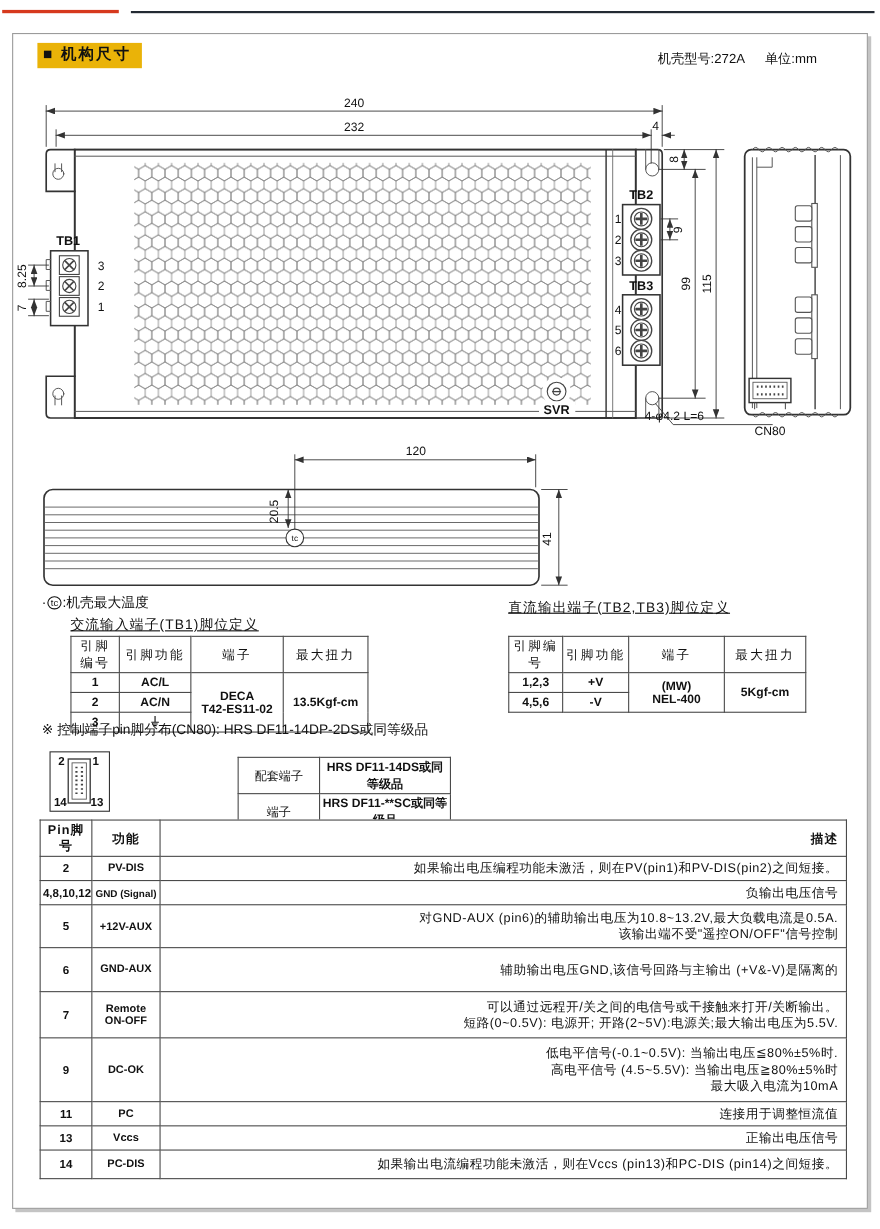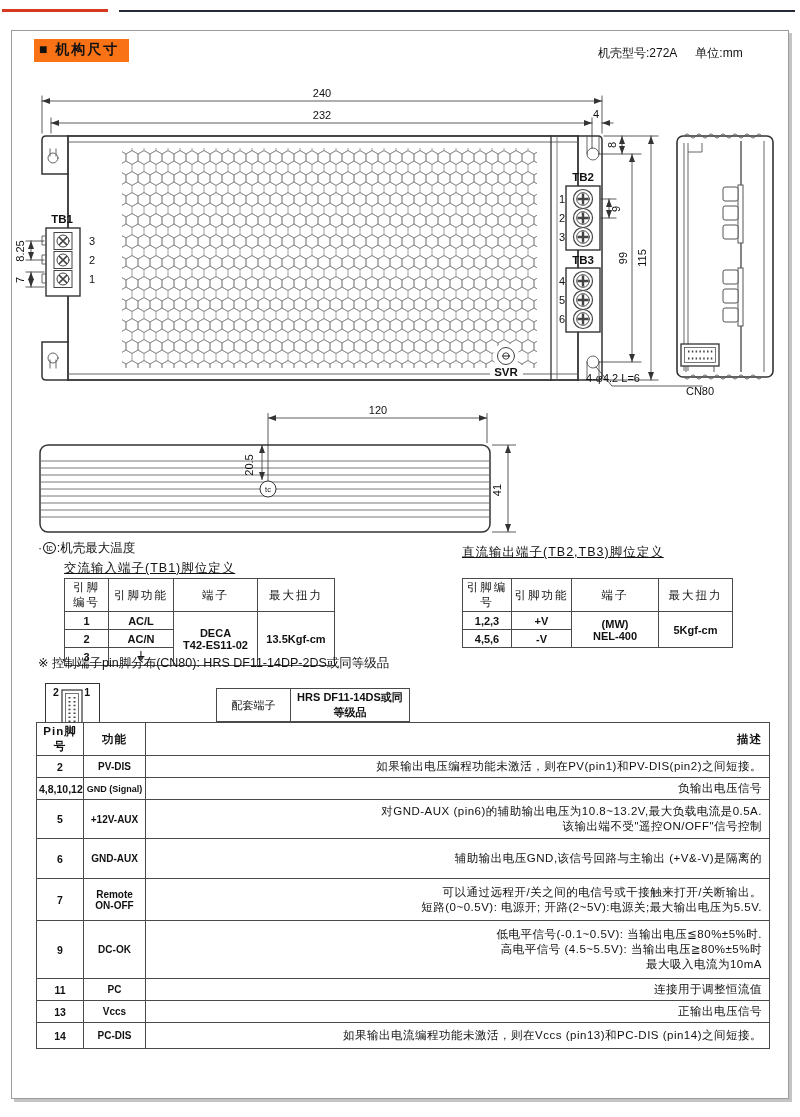--- a/index.html
+++ b/index.html
@@ -2,21 +2,21 @@
 <html><head>
 <meta charset="utf-8">
 <style>
   html,body{margin:0;padding:0;background:#fff;}
   .page{position:relative;width:800px;height:1117px;background:#fff;overflow:hidden;
         font-family:"Liberation Sans","DejaVu Sans",sans-serif;color:#111;}
   .line-red{position:absolute;left:2px;top:9px;width:106px;height:3px;background:#d6391d;}
   .line-dark{position:absolute;left:119px;top:10px;width:676px;height:2px;background:#232a33;}
   .frame{position:absolute;left:11px;top:30px;width:776px;height:1067px;
          border:1px solid #9b9b9b;box-shadow:3px 3px 0 0 #c4c4c4;background:#fff;}
-  .sec-title{position:absolute;left:34px;top:39px;background:#f97316;padding:2px 10px 3px 5px;
+  .sec-title{position:absolute;left:34px;top:39px;background:#eab308;padding:2px 10px 3px 5px;
              font-size:14px;font-weight:bold;letter-spacing:2px;}
   .model-info{position:absolute;left:598px;top:45px;font-size:12px;font-weight:normal;}
   .model-info span{margin-right:18px;}
   svg text{font-family:"Liberation Sans","DejaVu Sans",sans-serif;}
   .dt{font-size:11px;fill:#111;text-anchor:middle;}
   .lb{font-size:11.5px;font-weight:bold;fill:#111;text-anchor:middle;}
   .tc-note{position:absolute;left:38px;top:540px;font-size:12.5px;}
   .tc-circ{display:inline-block;border:1px solid #111;border-radius:50%;font-size:8.5px;
            line-height:10px;padding:0 2px;vertical-align:1px;margin:0 1px;}
   .ttl{position:absolute;font-size:12.5px;letter-spacing:1px;text-decoration:underline;}
@@ -336,21 +336,21 @@
       <td>配套端子</td>
       <td class="b">HRS DF11-14DS或同等级品</td>
     </tr>
     <tr style="height:16px;">
       <td>端子</td>
       <td class="b">HRS DF11-**SC或同等级品</td>
     </tr>
   </tbody>
     </table>
 
-  <table class="tbl ptbl" style="left:36px;top:722px;width:734px;">
+  <table class="tbl ptbl" style="left:36px;top:745px;width:734px;">
     <colgroup>
         <col style="width:47px">
         <col style="width:62px">
         <col>
       </colgroup>
     <tbody>
         <tr class="hd h17">
       <td>Pin脚号</td>
       <td>功能</td>
       <td class="desc">描述</td>

